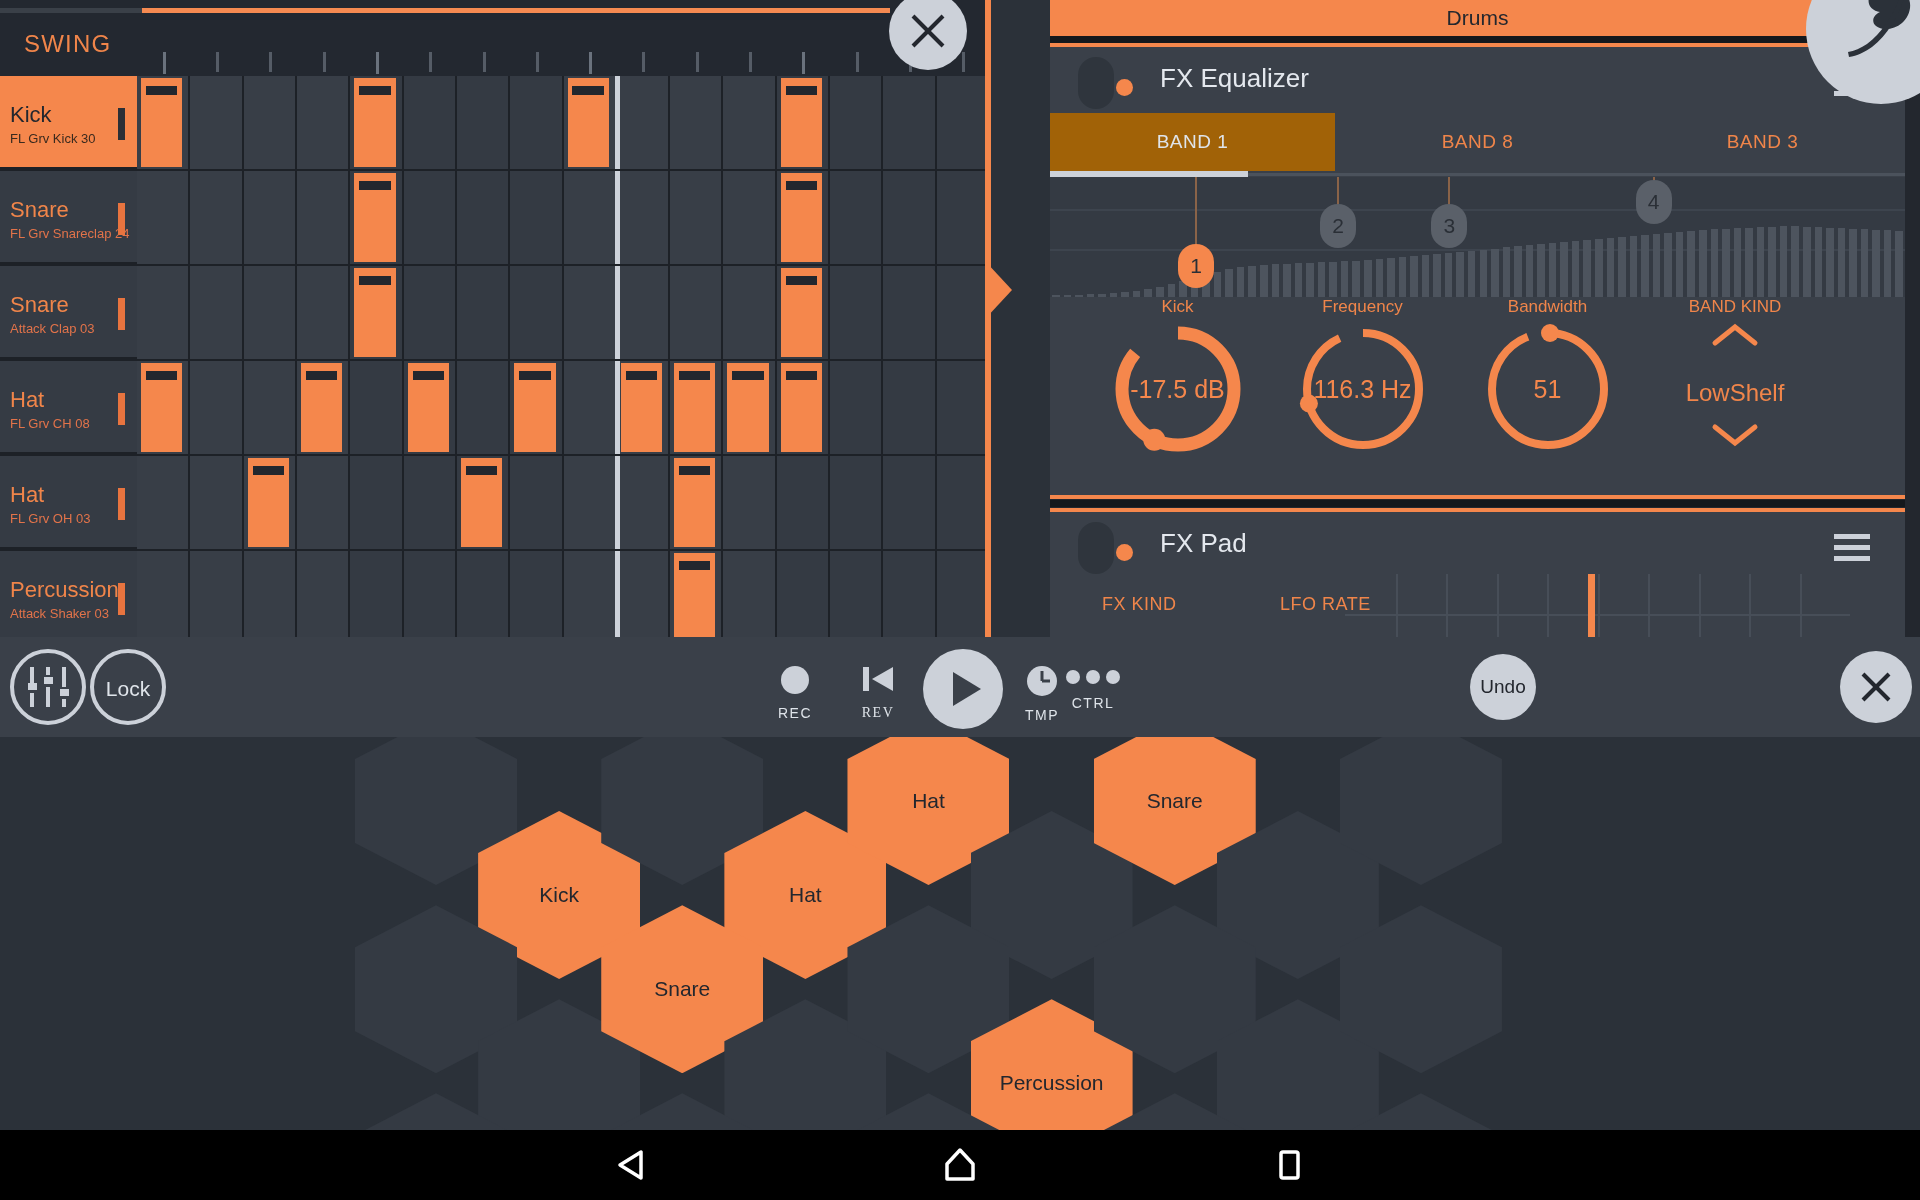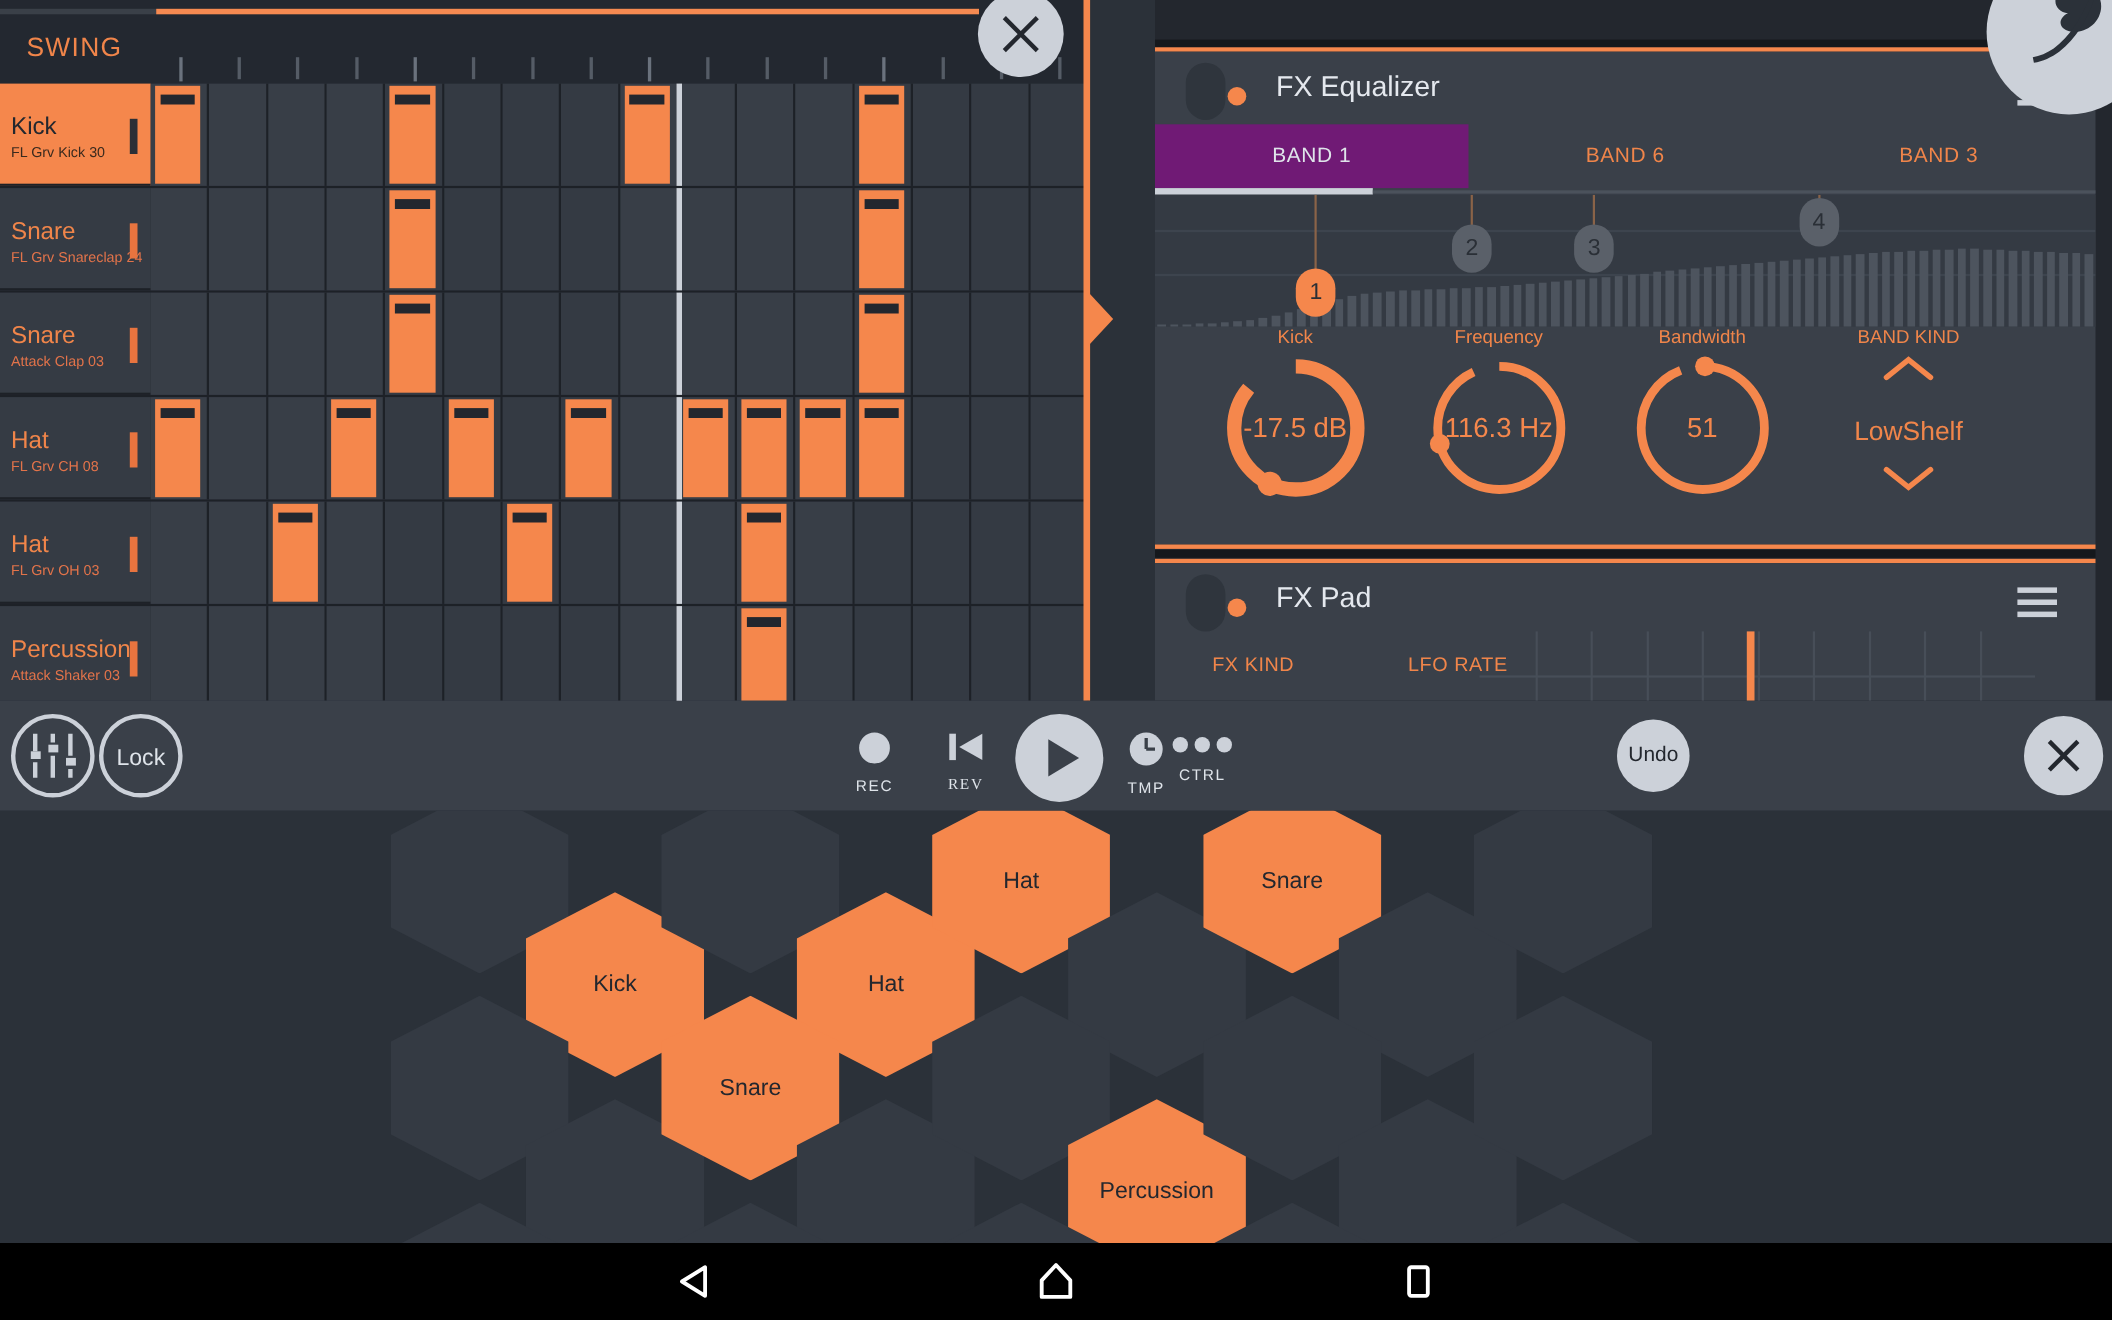--- a/index.html
+++ b/index.html
@@ -59,21 +59,21 @@
   .plugin { position:absolute; left:0; width:855px; background:#3a4049; }
   .plug-head { position:absolute; left:0; top:0; width:855px; height:62px; }
   .plug-led-bg { position:absolute; left:28px; top:10px; width:36px; height:52px; border-radius:18px; background:#2f353d; }
   .plug-led { position:absolute; left:38px; top:22px; width:17px; height:17px; border-radius:50%; background:#f5874c; }
   .plug-title { position:absolute; left:110px; top:16px; font-size:26px; color:#e4e8ee; }
   .burger { position:absolute; right:35px; top:22px; width:36px; height:26px; }
   .burger i { display:block; width:36px; height:5px; background:#ccd1d9; margin-bottom:6px; }
 
   .bands { position:absolute; left:0; top:66px; width:855px; height:58px; display:flex; }
   .band { flex:1; text-align:center; line-height:58px; font-size:19px; color:#f0854a; letter-spacing:.5px; }
-  .band.active { background:#701a75; color:#dfe4ea; }
+  .band.active { background:#a16207; color:#dfe4ea; }
   .band-underline { position:absolute; left:0; top:124px; width:198px; height:6px; background:#ccd1d9; }
   .band-rest { position:absolute; left:198px; top:126px; width:657px; height:3px; background:#4b525c; }
 
   .eqview { position:absolute; left:0; top:130px; width:855px; height:120px; background:#343a43; overflow:hidden; }
   .eq-hline { position:absolute; left:0; width:855px; height:2px; background:#3d444e; }
   .eq-bar { position:absolute; bottom:0; width:6px; background:#4d545e; }
   .eq-stem { position:absolute; width:2px; background:#8a6348; }
   .eq-handle { position:absolute; width:36px; height:44px; border-radius:18px; background:#5a6069;
      color:#2a2f36; font-size:21px; text-align:center; line-height:44px; }
   .eq-handle.on { background:#f5874c; }
@@ -378,39 +378,42 @@
     <div class="div-arrow"></div>
 
     <div class="close-top">
       <svg width="36" height="36" viewBox="0 0 36 36">
         <line x1="3" y1="3" x2="33" y2="33" stroke="#23272e" stroke-width="4"></line>
         <line x1="33" y1="3" x2="3" y2="33" stroke="#23272e" stroke-width="4"></line>
       </svg>
     </div>
 
     <div class="right-panel">
+      <div class="drums-bar">
+        <span>Drums</span>
+      </div>
       <div class="sep-dark" style="top:36px"></div>
       <div class="sep-orange" style="top:43px"></div>
 
       <div class="plugin" style="top:47px; height:448px;">
         <div class="plug-head">
           <div class="plug-led-bg">
             <div class="plug-led"></div>
           </div>
           <div class="plug-title">FX Equalizer</div>
           <div class="burger">
               <i></i>
               <i></i>
               <i></i>
             </div>
         </div>
 
         <div class="bands" id="eq-bands">
             <div class="band active">BAND 1</div>
-            <div class="band">BAND 6</div>
+            <div class="band">BAND 8</div>
             <div class="band">BAND 3</div>
           </div>
         <div class="band-underline"></div>
         <div class="band-rest"></div>
 
         <div class="eqview" id="eqview">
             <div class="eq-hline" style="top: 32px;"></div>
             <div class="eq-hline" style="top: 72px;"></div>
             <div class="eq-bar" style="left: 2px; width: 7.55405px; height: 2px;"></div>
             <div class="eq-bar" style="left: 13.5541px; width: 7.55405px; height: 2px;"></div>

